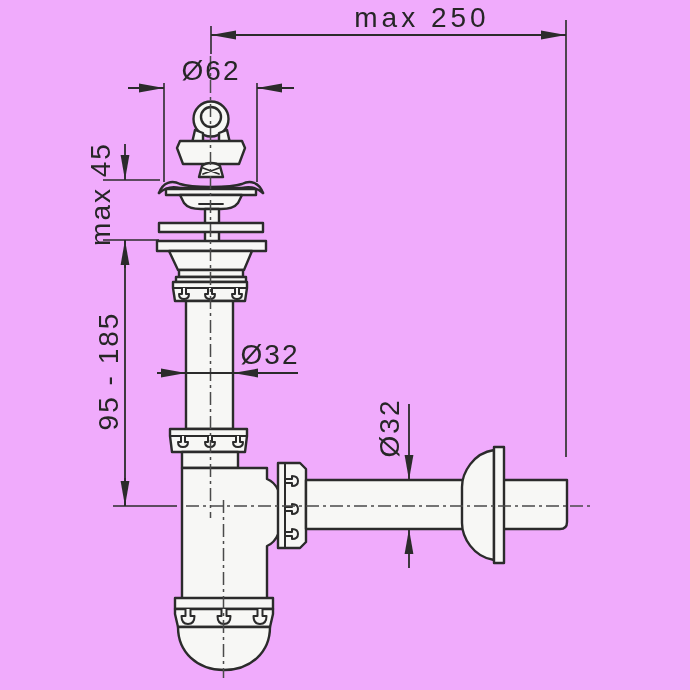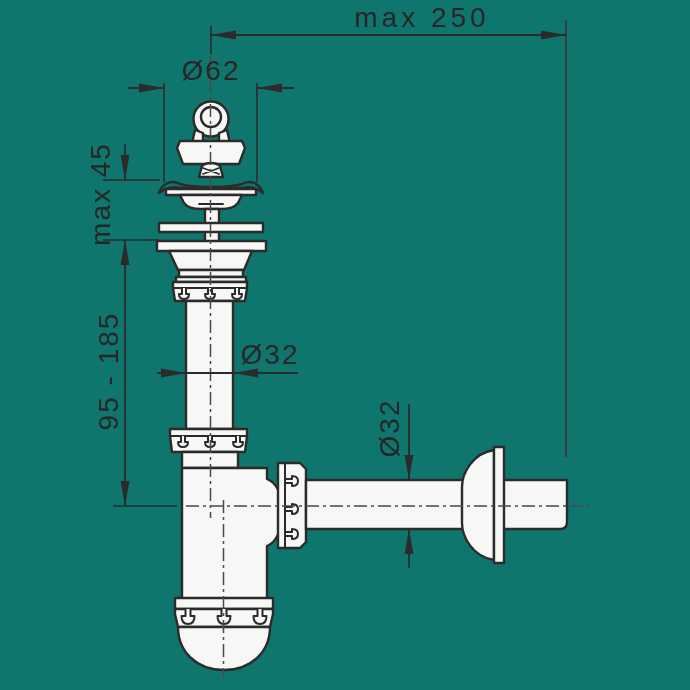--- a/index.html
+++ b/index.html
@@ -1,18 +1,18 @@
 <!DOCTYPE html>
 <html><head>
 <meta charset="utf-8">
 <style>
   html,body{margin:0;padding:0;background:#e9e9e7;}
   .stage{
     width:690px;height:690px;position:relative;margin:0 auto;
-    background:#0f766e;overflow:hidden;
+    background:#f0abfc;overflow:hidden;
     font-family:"Liberation Sans", sans-serif;
   }
   svg{position:absolute;left:0;top:0;}
   svg text{
     font-family:"Liberation Sans", sans-serif;
     fill:#262626;
   }
   .dim-text{font-size:28px;letter-spacing:2px;}
   .dim-text-wide{font-size:28px;letter-spacing:4px;}
 </style>

